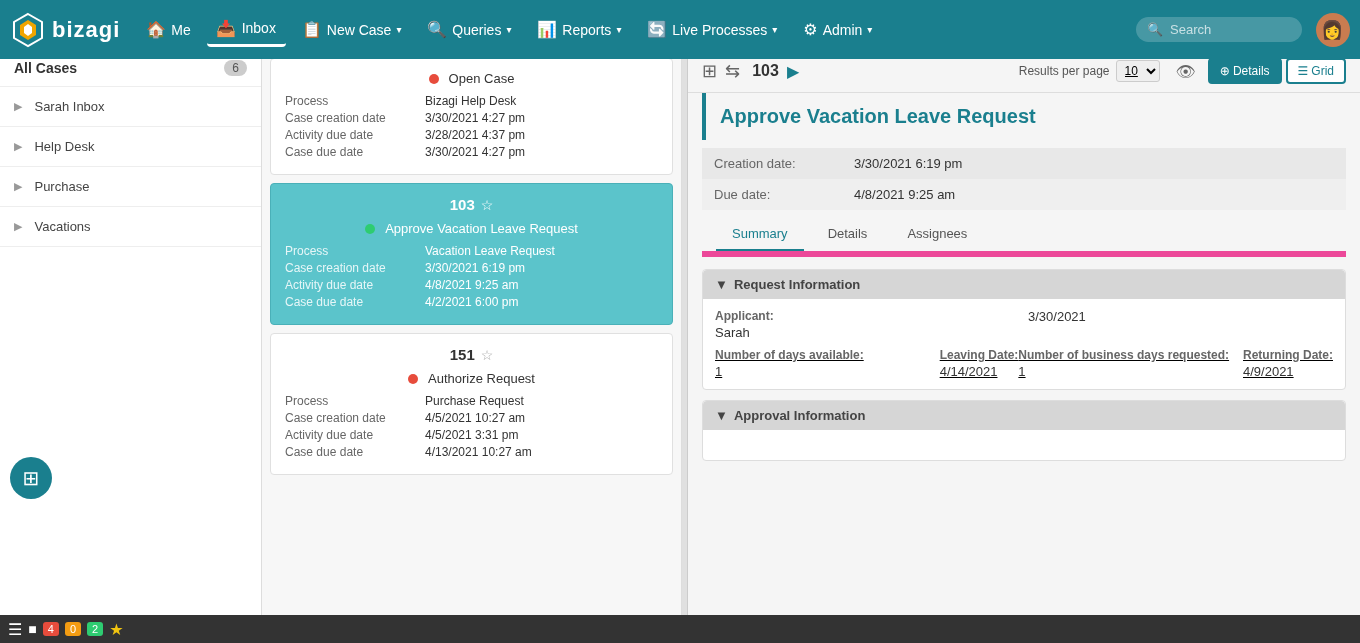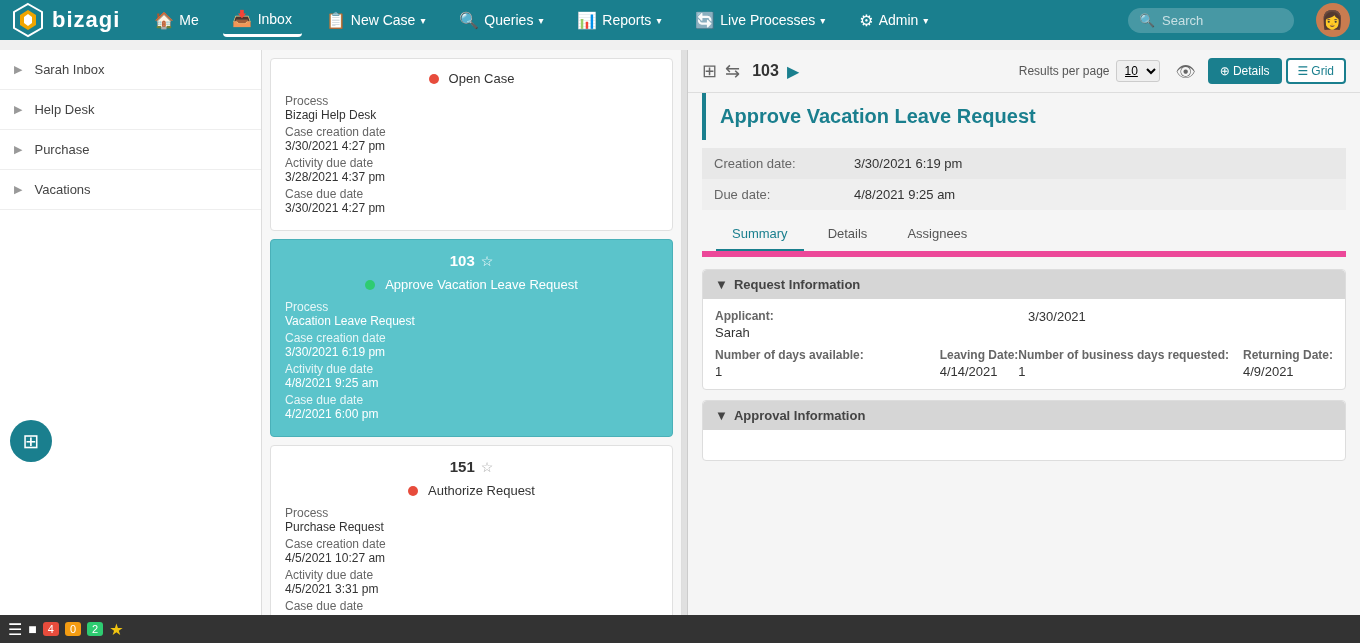--- a/index.html
+++ b/index.html
@@ -3,23 +3,23 @@
   <meta charset="utf-8">
   <style>
     * { box-sizing: border-box; margin: 0; padding: 0; }
     body { font-family: Arial, sans-serif; font-size: 13px; background: #f0f0f0; overflow: hidden; }
 
     
     .top-nav {
       display: flex;
       align-items: center;
       background: #1a7f8e;
-      height: 40px;
+      height: 59px;
       padding: 0 10px;
-      gap: 14px;
+      gap: 6px;
       position: fixed;
       top: 0; left: 0; right: 0;
       z-index: 100;
     }
     .logo-area {
       display: flex;
       align-items: center;
       margin-right: 10px;
     }
     .logo-icon {
@@ -180,21 +180,20 @@
       display: inline-block;
       margin-right: 4px;
     }
     .dot-red { background: #e74c3c; }
     .dot-green { background: #2ecc71; }
     .case-status-label { font-size: 13px; color: #333; }
     .case-fields { margin-top: 6px; }
     .case-field-row {
       display: flex;
       margin-bottom: 3px;
-      flex-direction: column;
     }
     .case-field-name {
       color: #666;
       min-width: 140px;
       font-size: 12px;
     }
     .case-field-value {
       color: #333;
       font-size: 12px;
     }
@@ -414,20 +413,24 @@
   <div class="search-box">
     <span style="color:rgba(255,255,255,0.8)">🔍</span>
     <input type="text" placeholder="Search" style="">
   </div>
   <div class="avatar">👩</div>
 </nav>
 
 <div class="main-layout">
 
   <aside class="sidebar thin-scrollbar" style="position:relative;">
+    <div class="sidebar-header">
+      <span class="sidebar-header-title">All Cases</span>
+      <span class="sidebar-badge">6</span>
+    </div>
     <div class="sidebar-item">
       <span class="caret">▶</span>
       <span class="sidebar-item-label">Sarah Inbox</span>
     </div>
     <div class="sidebar-item">
       <span class="caret">▶</span>
       <span class="sidebar-item-label">Help Desk</span>
     </div>
     <div class="sidebar-item">
       <span class="caret">▶</span>
@@ -617,21 +620,21 @@
           <div style="display:grid; grid-template-columns: 1fr 1fr; gap: 8px; margin-bottom: 8px;">
             <div class="field-group">
               <span class="field-label">Applicant:</span>
               <span class="field-value">Sarah</span>
             </div>
             <div class="field-group">
               <span class="field-value">3/30/2021</span>
             </div>
           </div>
 
-          <div style="display:grid; grid-template-columns: 1fr auto 1fr auto; align-items:start;">
+          <div style="display:grid; grid-template-columns: 1fr auto 1fr auto; align-items:start;text-decoration:underline;">
             <div class="field-group">
               <span class="field-label">Number of days available:</span>
               <span class="field-value">1</span>
             </div>
             <div class="field-group">
               <span class="field-label">Leaving Date:</span>
               <span class="field-value">4/14/2021</span>
             </div>
             <div class="field-group">
               <span class="field-label">Number of business days requested:</span>

